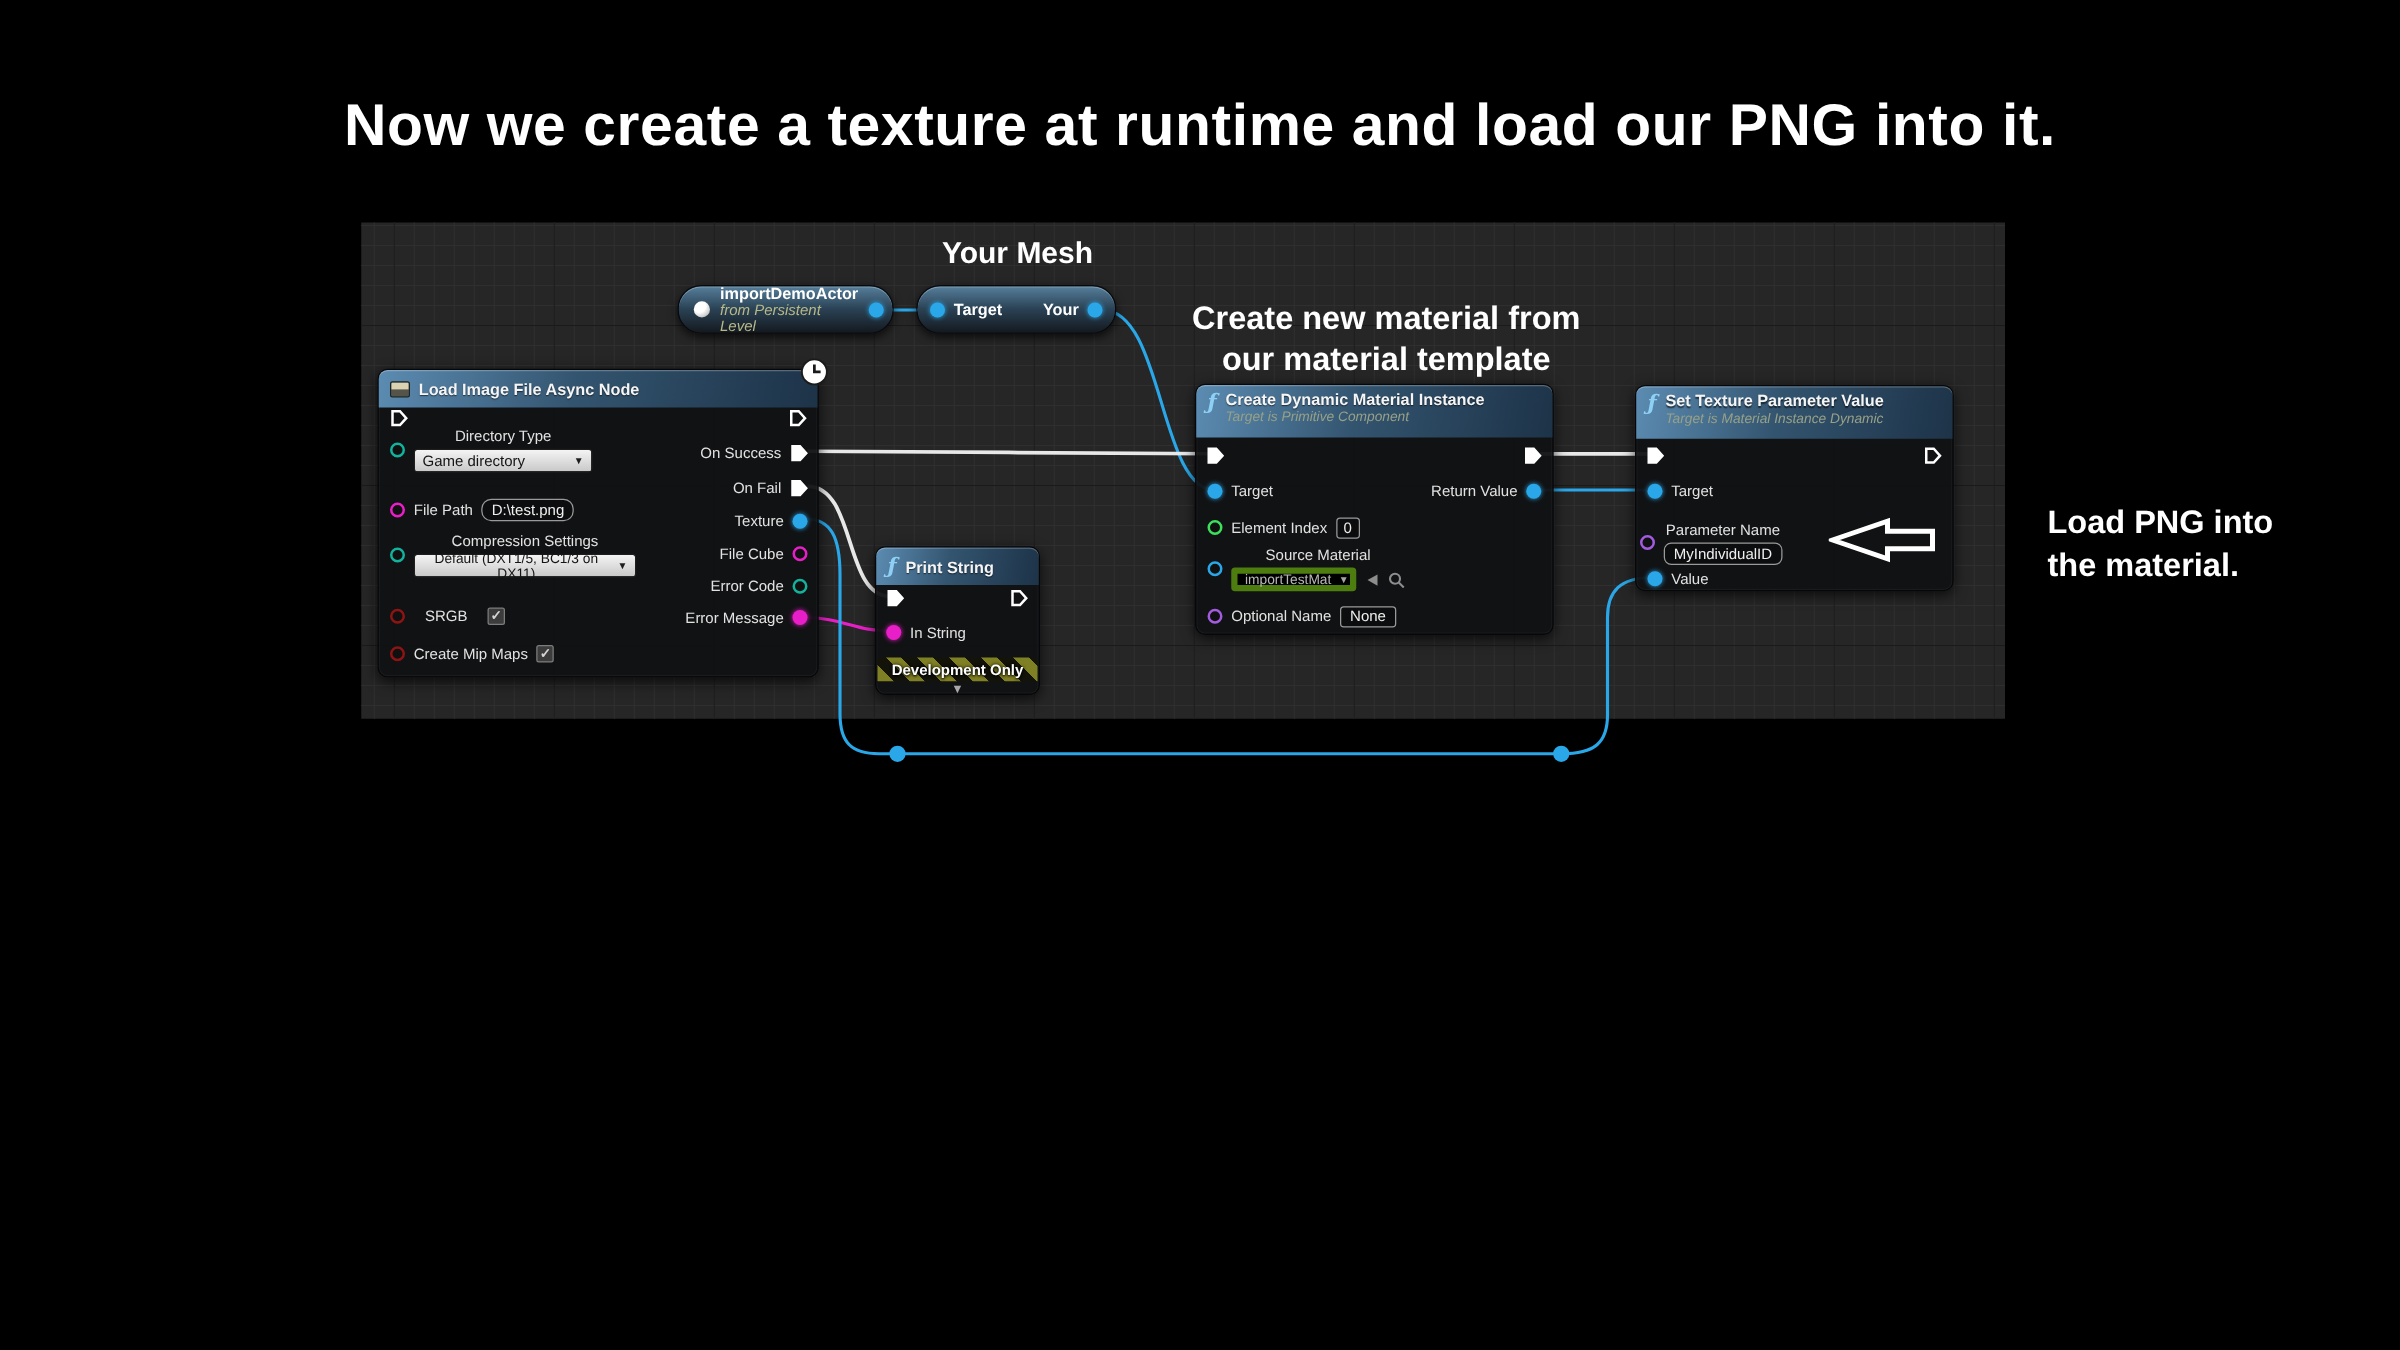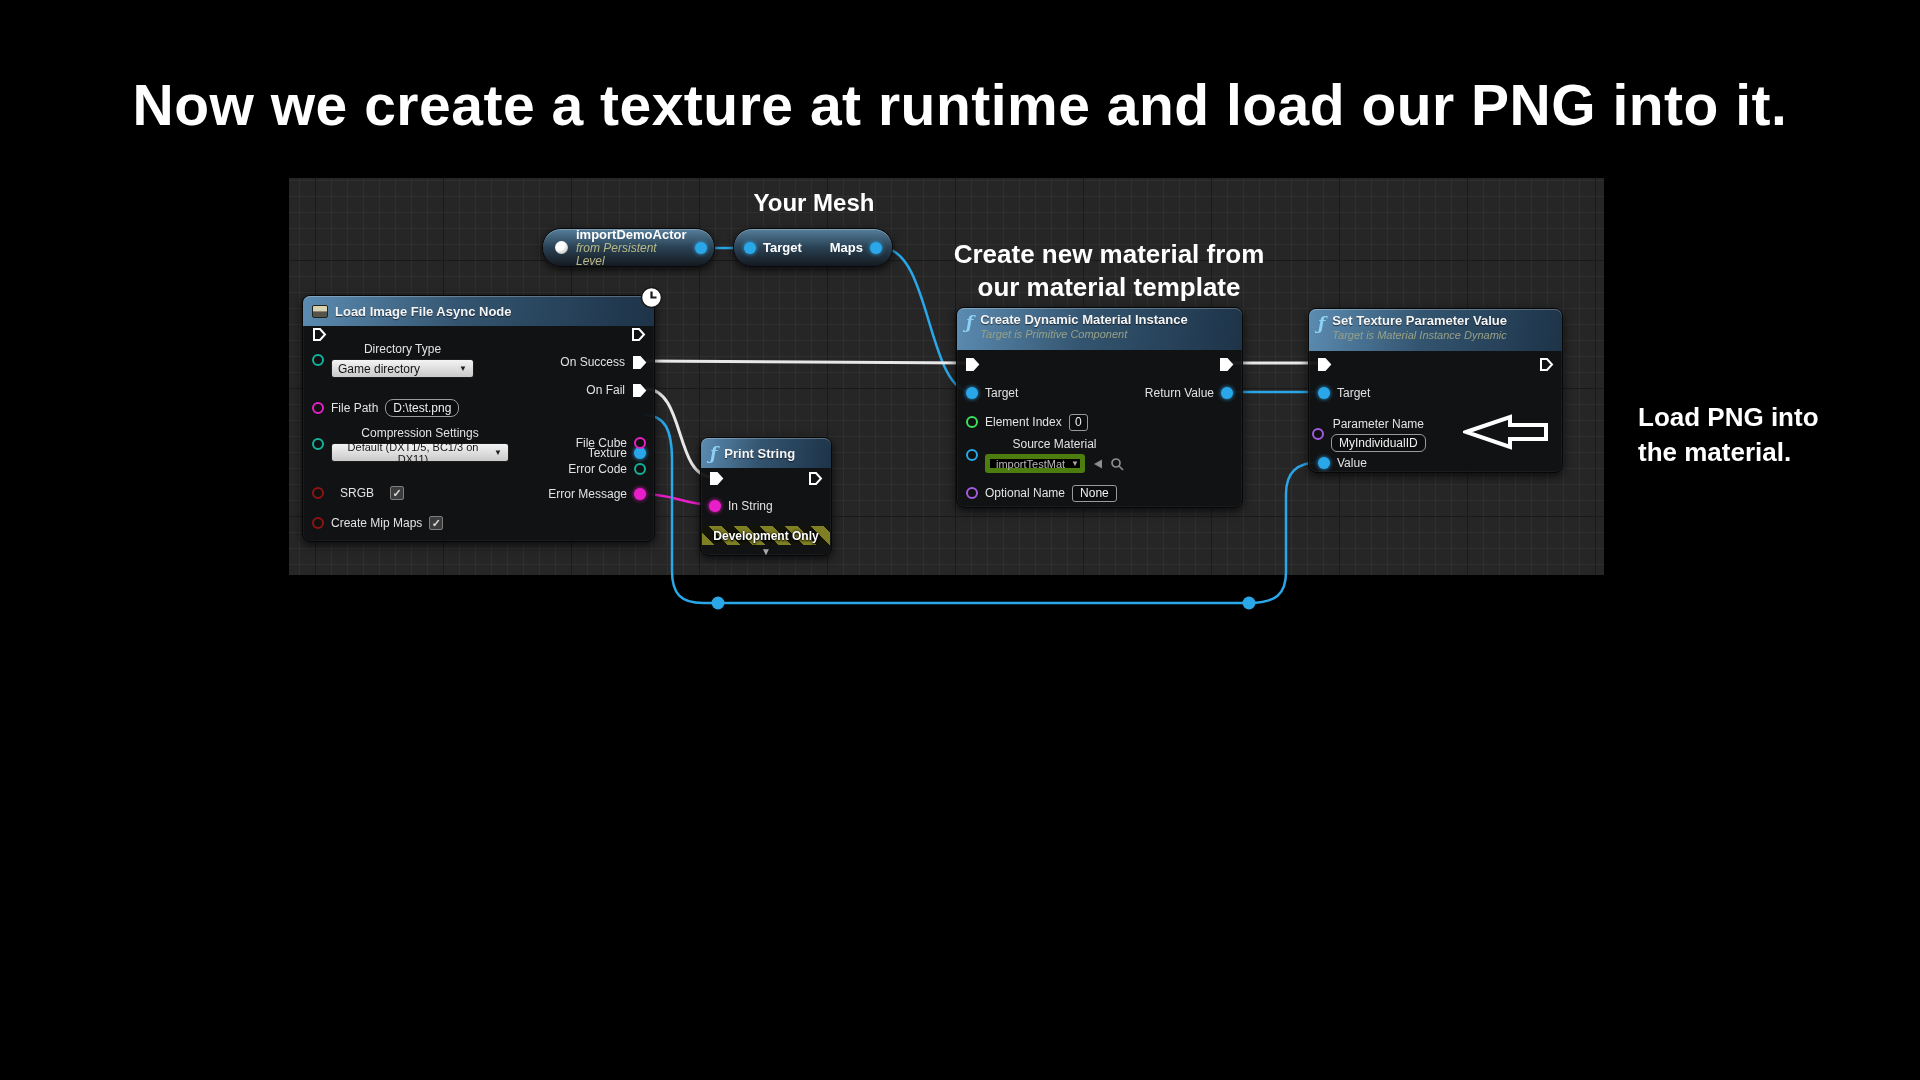--- a/index.html
+++ b/index.html
@@ -1,21 +1,21 @@
 <!DOCTYPE html>
 <html><head>
 <meta charset="utf-8">
 <style>
   * { margin:0; padding:0; box-sizing:border-box; }
   html,body { width:1920px; height:1080px; background:#000; overflow:hidden;
     font-family:"Liberation Sans", sans-serif; }
   .page { position:relative; width:1920px; height:1080px; background:#000; }
 
   .main-title { position:absolute; top:72px; left:0; width:1920px; text-align:center;
-    color:#fff; font-size:57px; font-weight:bold; letter-spacing:0.5px; }
+    color:#fff; font-size:47px; font-weight:bold; letter-spacing:0.5px; }
 
   
   .graph { position:absolute; left:289px; top:178px; width:1315px; height:397px;
     background-color:#262626;
     background-image:
       linear-gradient(#1a1a1a 1px, transparent 1px),
       linear-gradient(90deg, #1a1a1a 1px, transparent 1px),
       linear-gradient(#2f2f2f 1px, transparent 1px),
       linear-gradient(90deg, #2f2f2f 1px, transparent 1px);
     background-size:128px 128px, 128px 128px, 16px 16px, 16px 16px;
@@ -123,21 +123,21 @@
       <span class="col" style="gap:0">
         <span class="ptitle">importDemoActor</span>
         <span class="psub">from Persistent Level</span>
       </span>
       <span class="pin filled" style="--c:#2aa7e8; margin-left:auto;"></span>
     </div>
 
     <div class="pill" style="left:444px; top:50px; width:160px; padding:0 10px; gap:7px;">
       <span class="pin filled" style="--c:#2aa7e8;"></span>
       <span class="ptitle">Target</span>
-      <span class="ptitle" style="margin-left:auto;">Maps</span>
+      <span class="ptitle" style="margin-left:auto;">Your</span>
       <span class="pin filled" style="--c:#2aa7e8;"></span>
     </div>
 
     <div class="node" style="left:13px; top:117px; width:353px; height:247px;">
       <div class="nhead">
         <span class="box-icon"></span>
         <span class="ntitle">Load Image File Async Node</span>
       </div>
       <span class="clock">
         <svg width="23" height="23">
@@ -202,21 +202,21 @@
         <svg class="execpin" width="15" height="15">
             <path d="M2 2 H8 L13 7.5 L8 13 H2 Z" fill="#fff" stroke="#fff" stroke-width="2"></path>
           </svg>
       </div>
       <div class="row right" style="right:7px; top:84px;">
         <span class="plabel">On Fail</span>
         <svg class="execpin" width="15" height="15">
             <path d="M2 2 H8 L13 7.5 L8 13 H2 Z" fill="#fff" stroke="#fff" stroke-width="2"></path>
           </svg>
       </div>
-      <div class="row right" style="right:8px; top:111px;margin-top:36px;">
+      <div class="row right" style="right:8px; top:111px;">
         <span class="plabel">Texture</span>
         <span class="pin filled" style="--c:#2aa7e8;"></span>
       </div>
       <div class="row right" style="right:8px; top:137px;">
         <span class="plabel">File Cube</span>
         <span class="pin hollow" style="--c:#e81fc8;"></span>
       </div>
       <div class="row right" style="right:8px; top:163px;">
         <span class="plabel">Error Code</span>
         <span class="pin hollow" style="--c:#12b39c;"></span>

